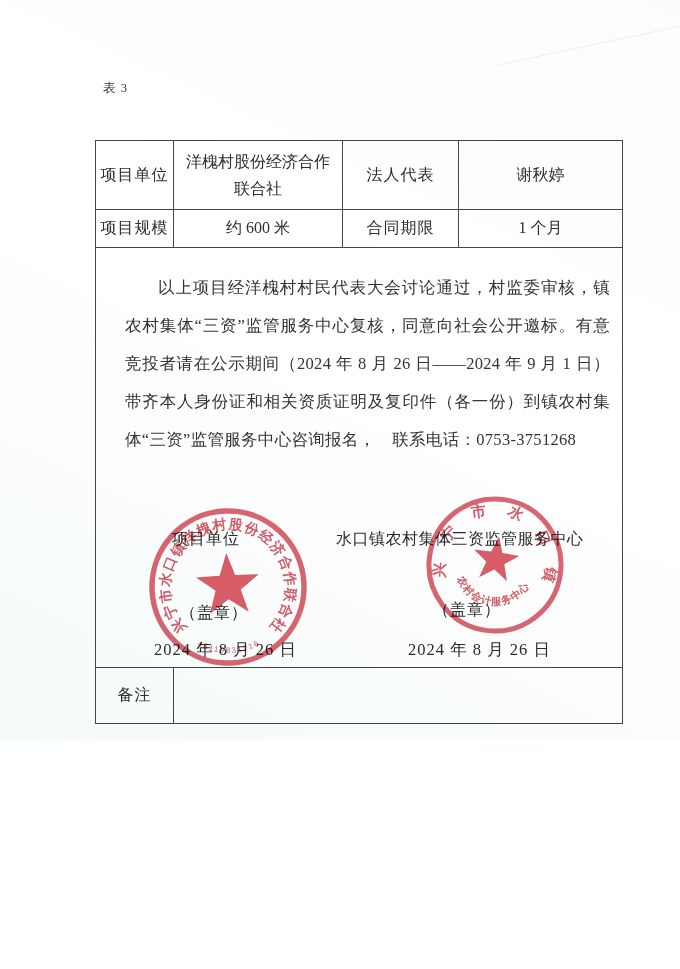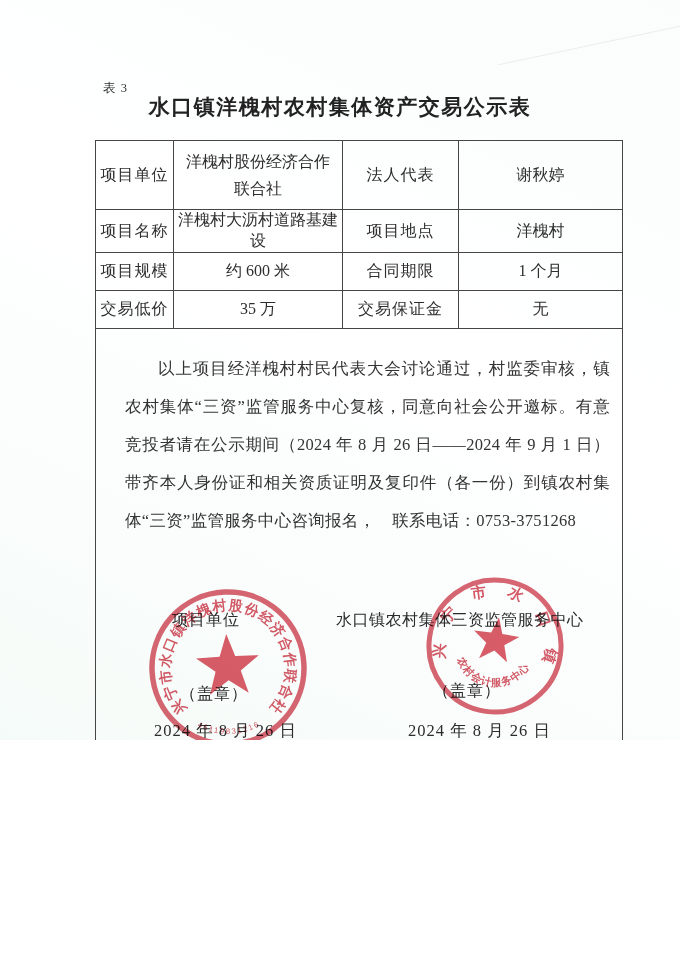--- a/index.html
+++ b/index.html
@@ -56,54 +56,41 @@
   td.remark-lab{font-size:15px;letter-spacing:1px;}
 </style>
 </head>
 <body>
 
 <div class="sheet">
 
   <div class="scan-artifact"></div>
 
   <div class="page-tag">表 3</div>
-  <div class="page-title">水口镇洋槐村农村集体资产交易公示表</div>
 
   <table class="main">
     <colgroup>
         <col style="width:78px">
         <col style="width:169px">
         <col style="width:116px">
         <col style="width:164px">
       </colgroup>
     <tbody>
         <tr style="height:69px">
       <td class="lab">项目单位</td>
       <td class="pre">洋槐村股份经济合作
 联合社</td>
       <td class="lab">法人代表</td>
       <td class="low">谢秋婷</td>
     </tr>
-    <tr style="height:41px">
-      <td class="lab">项目名称</td>
-      <td class="small">洋槐村大沥村道路基建设</td>
-      <td class="lab">项目地点</td>
-      <td>洋槐村</td>
-    </tr>
     <tr style="height:38px">
       <td class="lab">项目规模</td>
       <td>约 600 米</td>
       <td class="lab">合同期限</td>
       <td class="topleft">1 个月</td>
-    </tr>
-    <tr style="height:38px">
-      <td class="lab">交易低价</td>
-      <td>35 万</td>
-      <td class="lab">交易保证金</td>
-      <td class="topleft">无</td>
     </tr>
     <tr style="height:400px">
       <td colspan="4" class="bigtd">
         <div class="bigcell">
           <div class="notice">以上项目经洋槐村村民代表大会讨论通过，村监委审核，镇农村集体“三资”监管服务中心复核，同意向社会公开邀标。有意竞投者请在公示期间（2024 年 8 月 26 日——2024 年 9 月 1 日）带齐本人身份证和相关资质证明及复印件（各一份）到镇农村集体“三资”监管服务中心咨询报名，　联系电话：0753-3751268</div>
 
           <div class="sig sig-title-left">项目单位</div>
           <div class="sig sig-title-right">水口镇农村集体三资监管服务中心</div>
           <div class="sig sig-note-left">（盖章）</div>
           <div class="sig sig-note-right">（盖章）</div>

